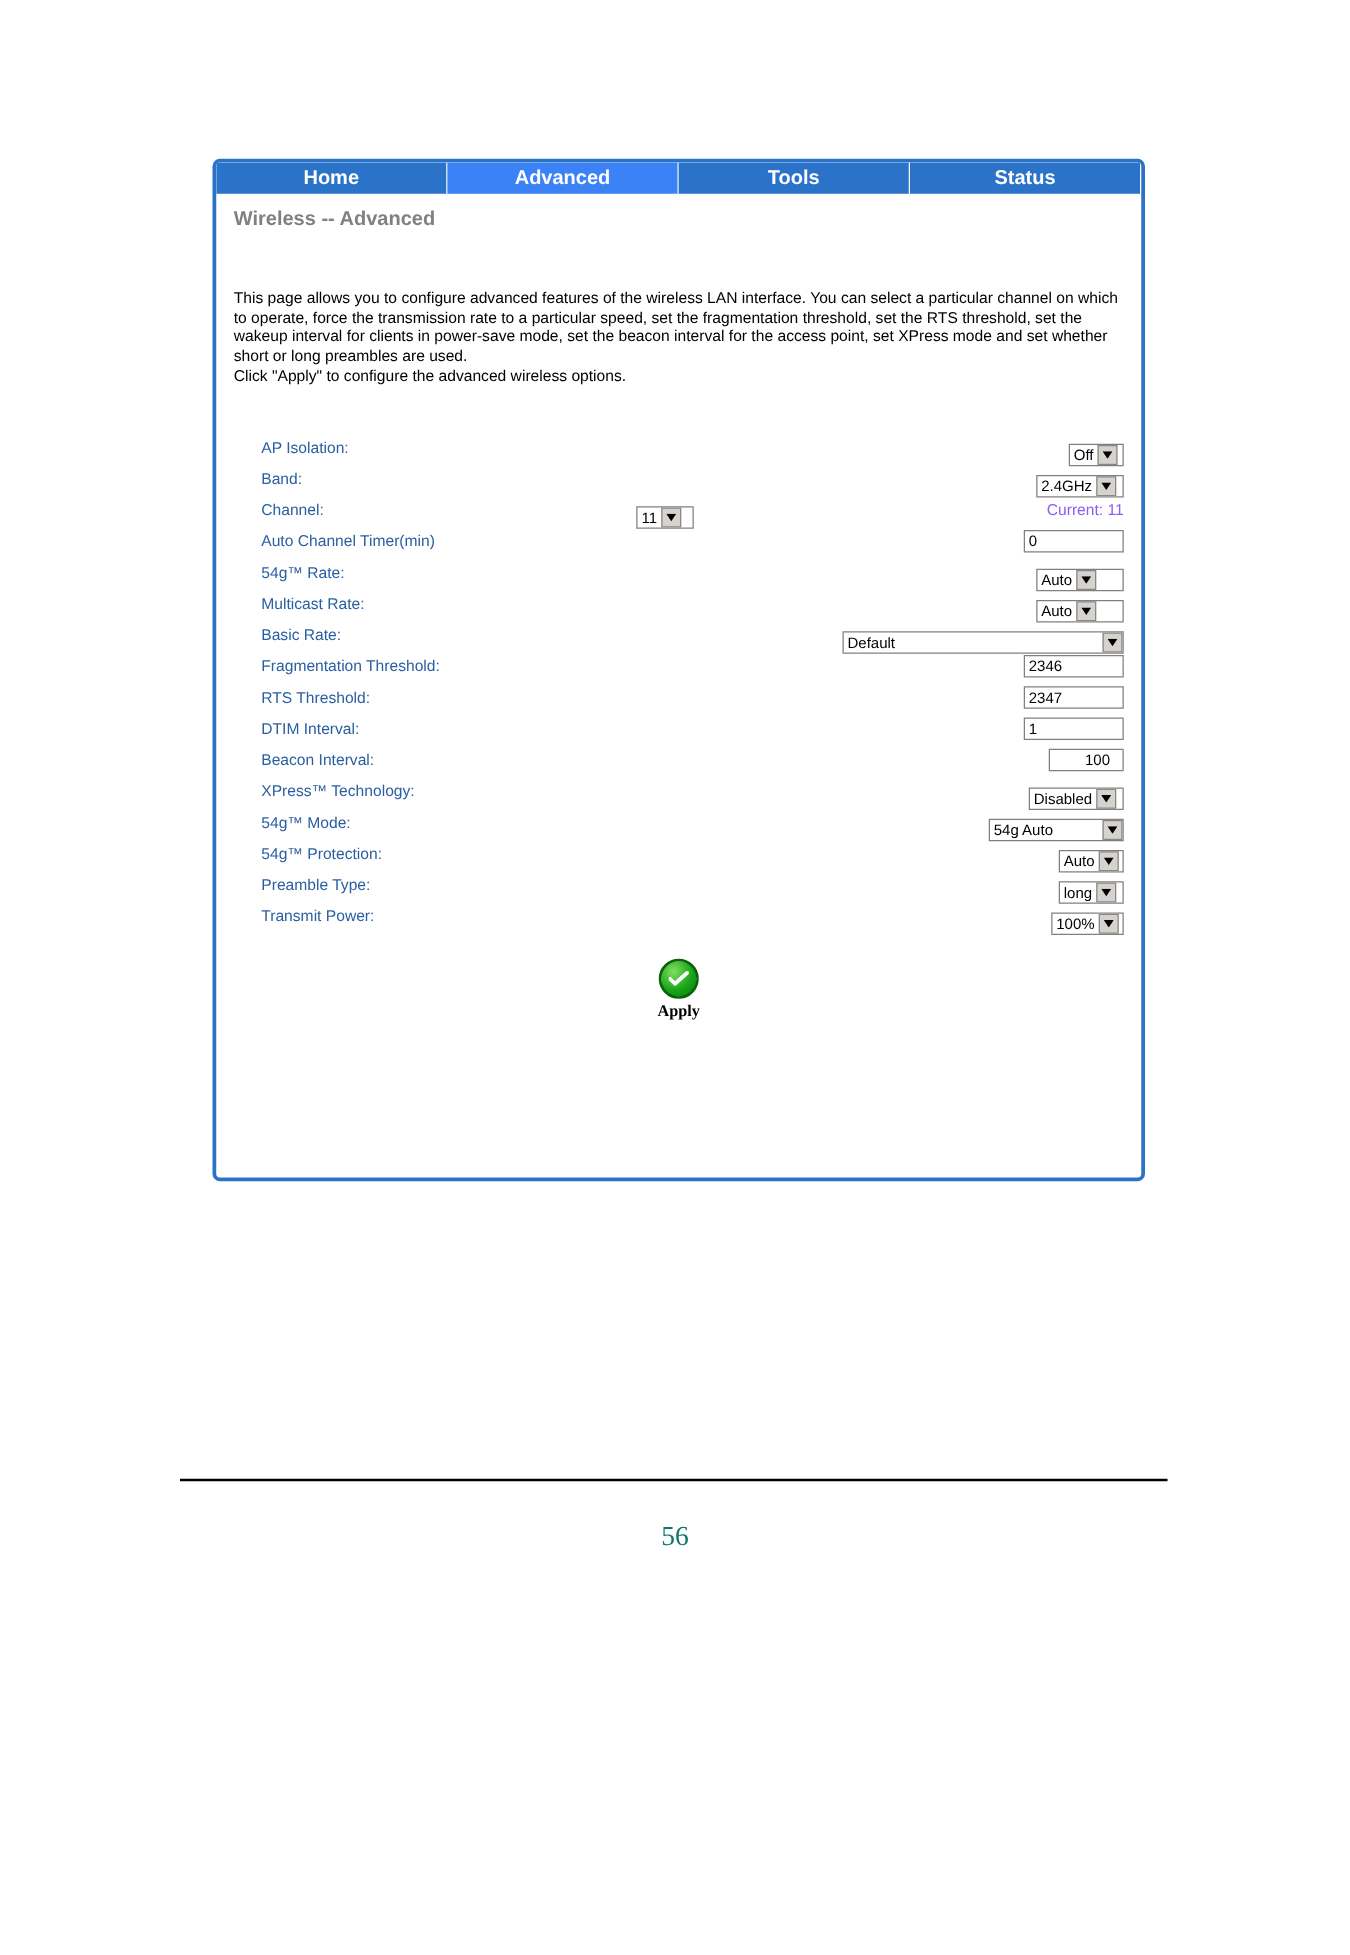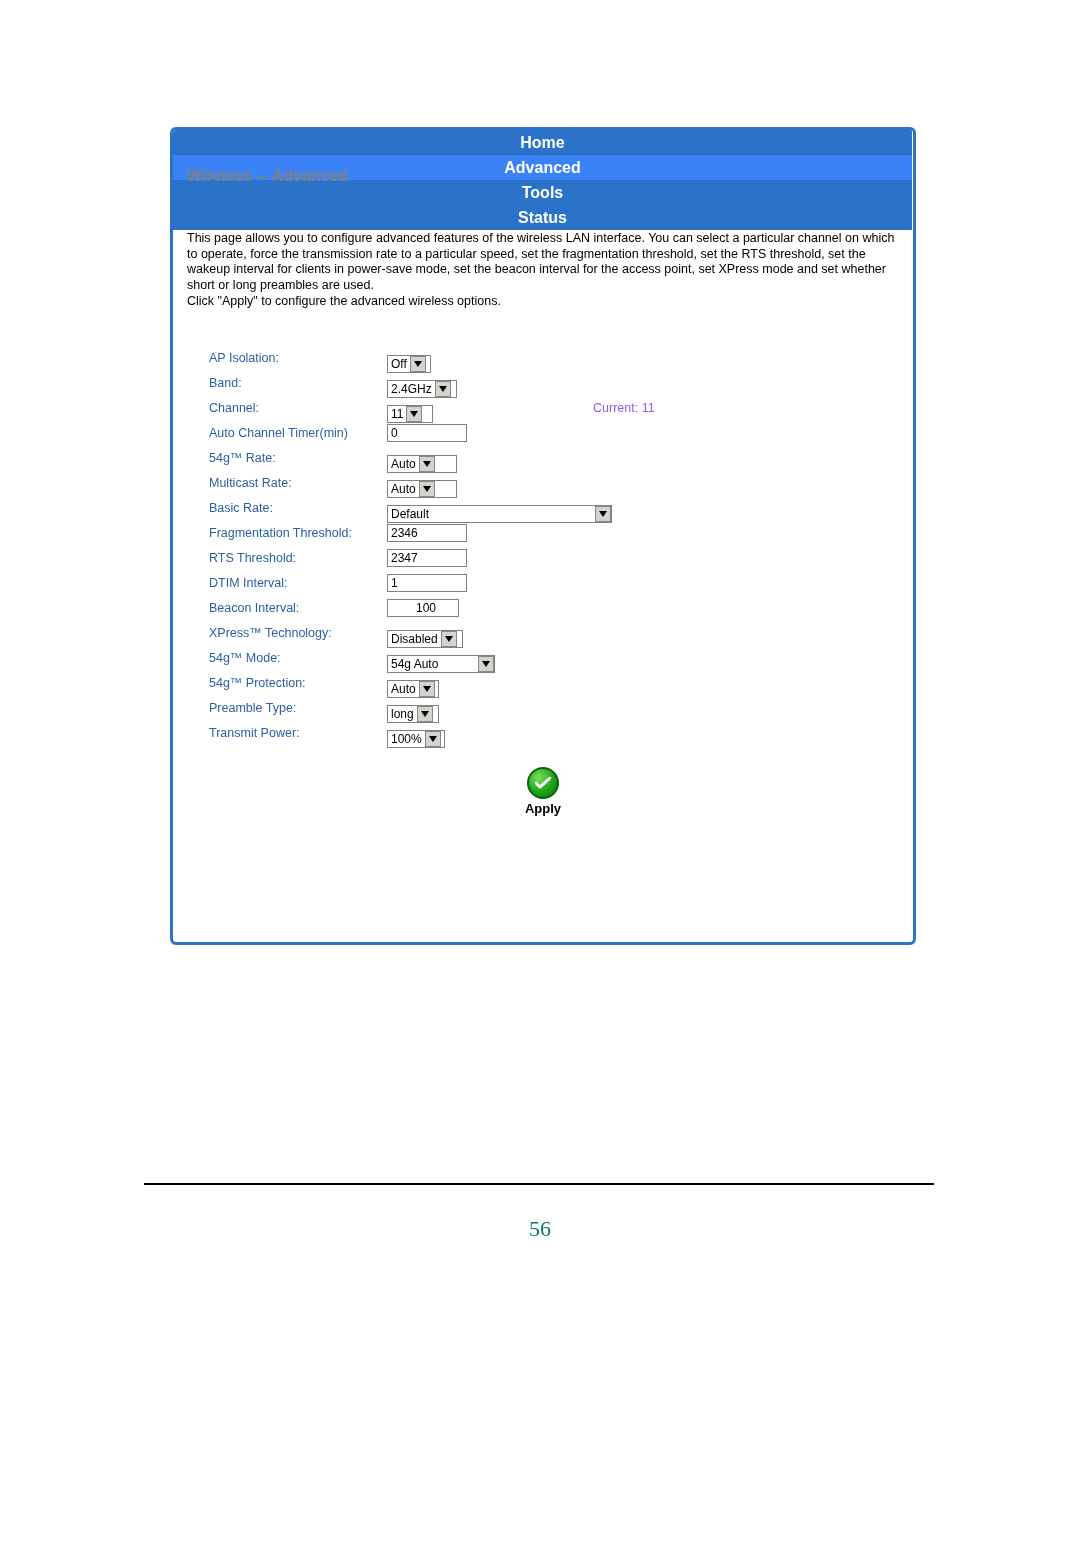--- a/index.html
+++ b/index.html
@@ -1,41 +1,41 @@
 <!DOCTYPE html>
 <html><head>
 <meta charset="utf-8">
 <style>
   html,body{margin:0;padding:0;background:#fff;font-family:Verdana,Geneva,sans-serif;}
   .page{width:1080px;height:1564px;position:relative;margin:0 auto;background:#fff;}
   .panel{position:absolute;left:170px;top:127px;width:740px;height:812px;
          border:3px solid #2b73c9;border-radius:6px;background:#fff;overflow:hidden;}
-  .tabbar{height:25px;width:100%;display:flex;flex-direction:column;}
+  .tabbar{height:25px;width:100%;display:flex;}
   .tab{flex:1;text-align:center;font-weight:bold;font-size:16px;line-height:25px;
        border-right:1px solid #fff;}
   .tab-blue{background:#2b73c9;color:#fff;}
   .tab-active{background:#3b82f6;color:#fff;}
   .body{padding:8px 14px 0 14px;}
   .heading{color:#808080;font-weight:bold;font-size:16px;margin:4px 0 0 0;}
   .desc{color:#000;font-size:12.5px;line-height:1.25;margin-top:46px;}
   .desc p{margin:0;}
   .form{margin-top:36px;margin-left:22px;}
-  .row{display:flex;align-items:center;height:25px;font-size:12.5px;color:#2a5fa0;}
+  .row{display:flex;align-items:center;height:25px;font-size:12.5px;color:#2a5fa0;justify-content:space-between;}
   .row .lab{width:178px;}
   .row .ctl{display:flex;align-items:center;}
   .row .extra{margin-left:160px;color:#8b5cf6;}
   .sel,.inp{font-family:Verdana,Geneva,sans-serif;font-size:12px;color:#000;
             background:#fff;border:1px solid #808080;height:18px;box-sizing:border-box;}
   .sel{display:inline-flex;align-items:center;padding:0 0 0 3px;position:relative;margin-top:12px;}
   .sel .arrow{width:16px;height:16px;background:#d6d3ce;border:1px solid #888;
               box-sizing:border-box;display:inline-flex;align-items:center;justify-content:center;
               margin-left:3px;}
   .sel .arrow svg{width:8px;height:6px;display:block;}
   .inp{padding:0 3px;}
-  .apply{margin-top:22px;width:100%;display:flex;flex-direction:column;align-items:center;}
+  .apply{margin-top:22px;width:100%;display:flex;flex-direction:column;align-items:center;font-family:Liberation Serif, serif;}
   .apply-btn{width:28px;height:28px;border-radius:50%;
              background:radial-gradient(circle at 35% 30%,#7fe060 0%,#1aa51a 55%,#0b7a0b 100%);
              border:2px solid #0a630a;display:flex;align-items:center;justify-content:center;}
   .apply-btn svg{width:16px;height:12px;display:block;}
   .apply-label{font-size:13px;font-weight:bold;color:#000;margin-top:2px;}
   .footer-rule{position:absolute;left:144px;top:1183px;width:790px;height:0;
                border-top:2px solid #000;}
   .page-no{position:absolute;width:1080px;top:1216px;text-align:center;
            font-family:"Times New Roman",serif;font-size:22px;color:#0f766e;}
   .arrow path{fill:#000;}
@@ -173,21 +173,21 @@
         <div class="row">
           <div class="lab">DTIM Interval:</div>
           <div class="ctl">
             <input class="inp" style="width: 80px;" value="1">
           </div>
         </div>
 
         <div class="row">
           <div class="lab">Beacon Interval:</div>
           <div class="ctl">
-            <input class="inp" style="width: 72px; padding-left: 28px;" value="100">
+            <input class="inp" style="width: 60px; padding-left: 28px;" value="100">
           </div>
         </div>
 
         <div class="row">
           <div class="lab">XPress™ Technology:</div>
           <div class="ctl">
             <div class="sel" style="width:76px">
               <span>Disabled</span>
               <span class="arrow">
                   <svg viewBox="0 0 8 6">

